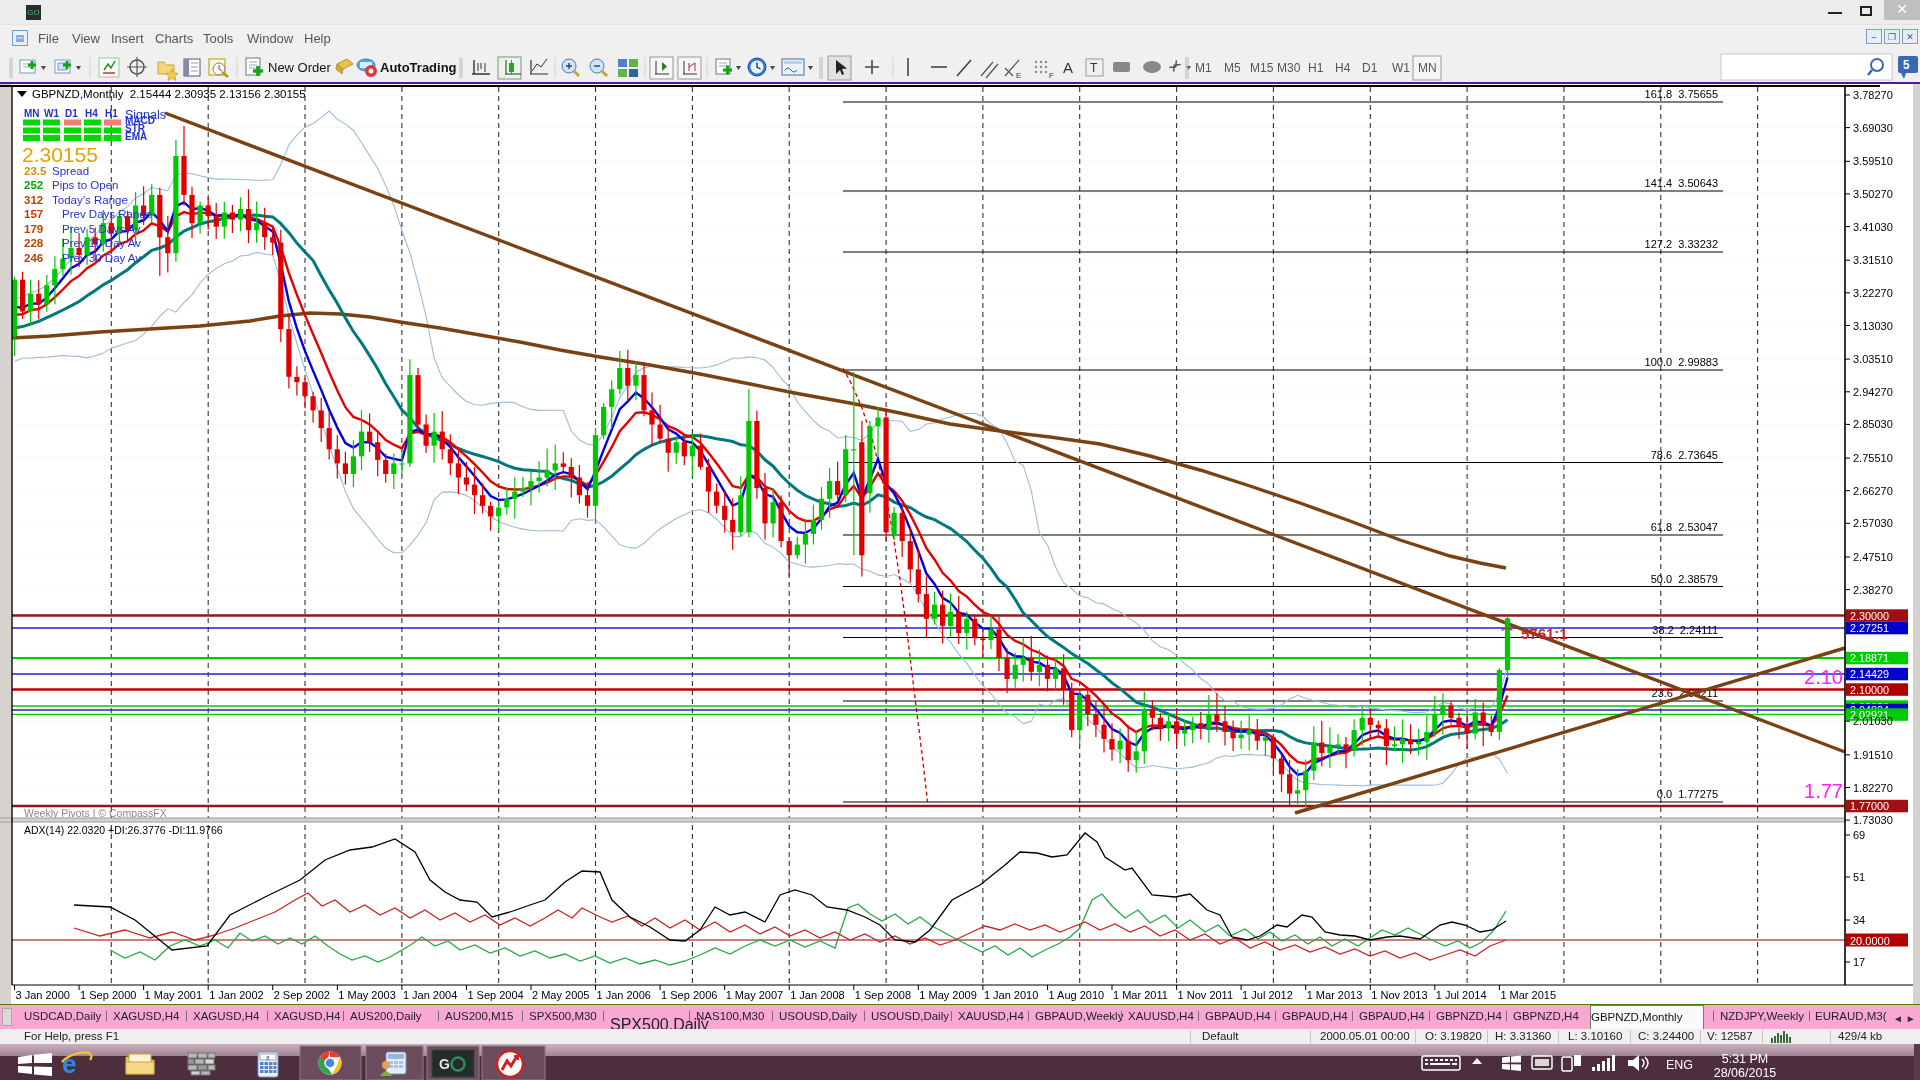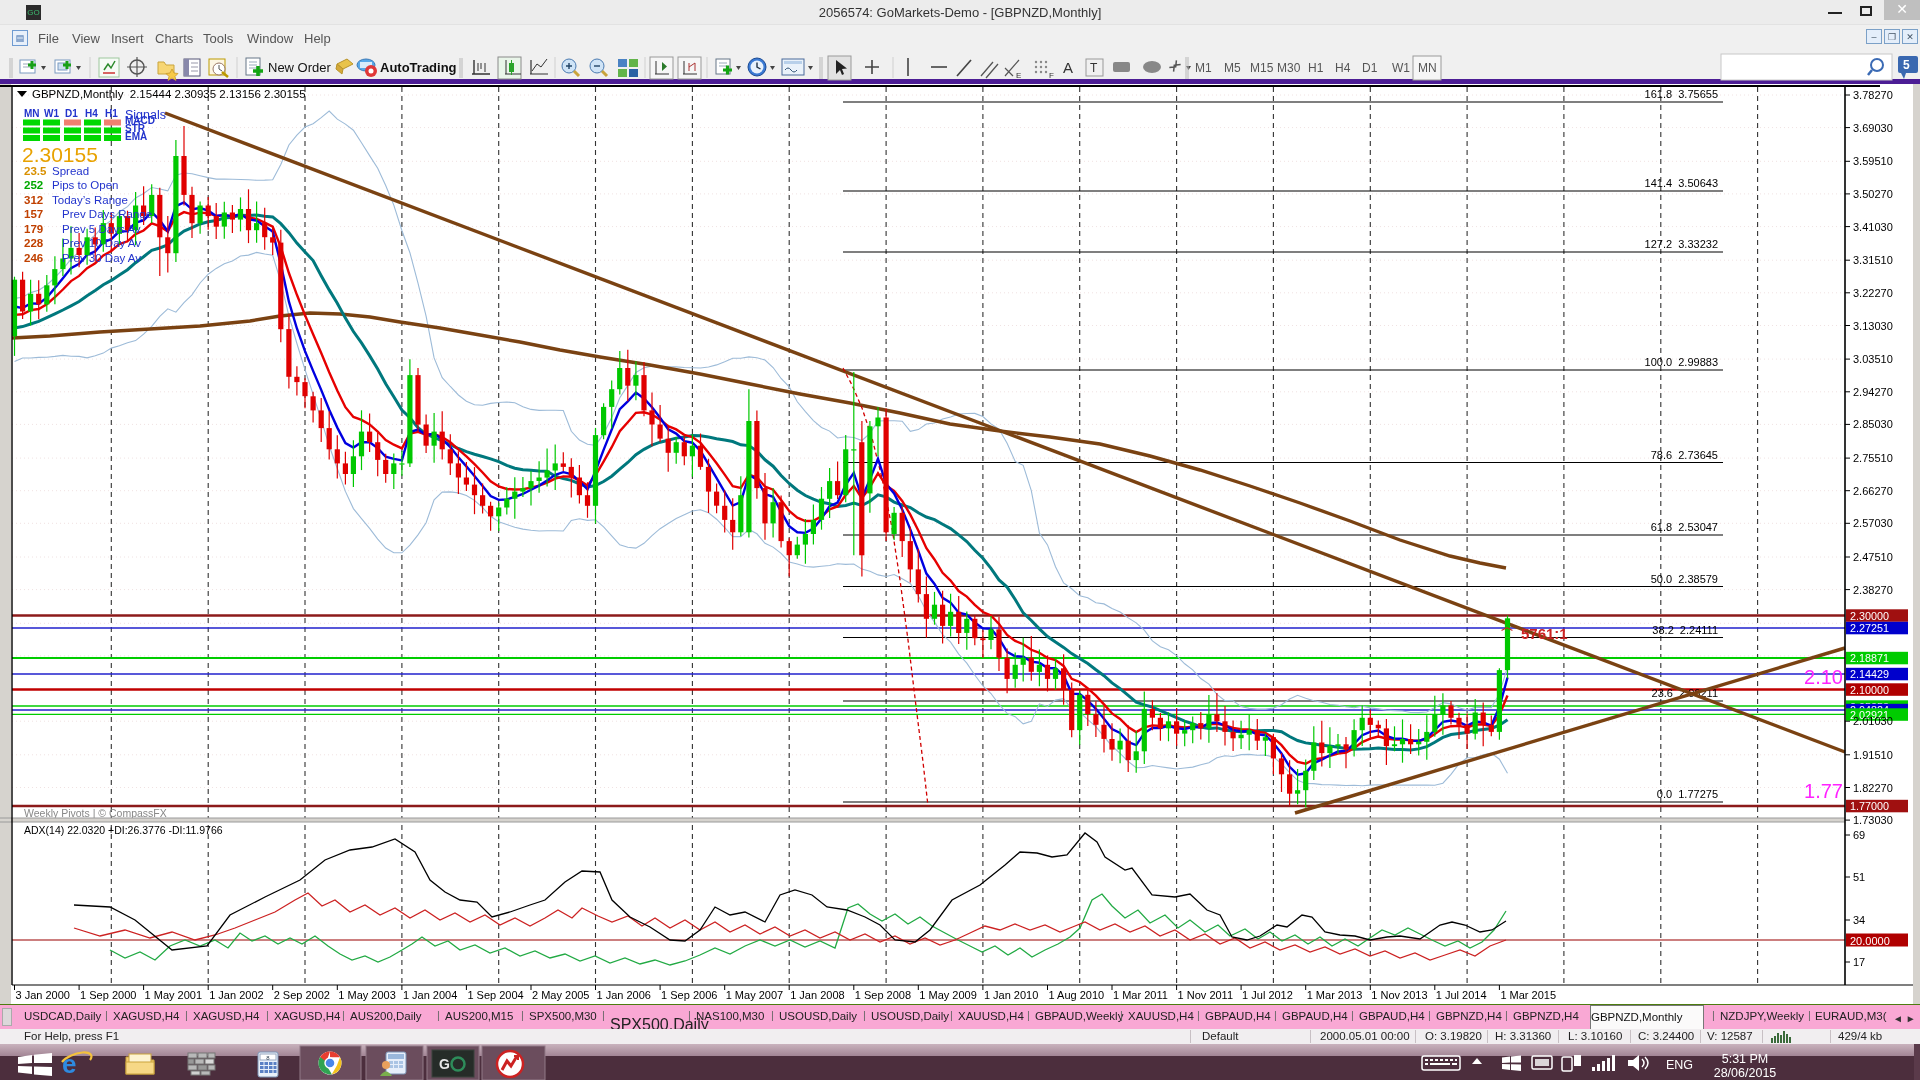--- a/index.html
+++ b/index.html
@@ -1,40 +1,39 @@
 <!DOCTYPE html>
 <html><head><meta charset="utf-8"><style>
 * {margin:0;padding:0;box-sizing:border-box}
 body {width:1920px;height:1080px;overflow:hidden;position:relative;font-family:"Liberation Sans",sans-serif;background:#fff}
 .abs {position:absolute}
 </style></head><body>
 
 <div class="abs" style="left:0;top:0;width:1920px;height:25px;background:#ececec;border-bottom:1px solid #e2e2e2">
   <div class="abs" style="left:26px;top:5px;width:15px;height:15px;background:#2b2b2b;color:#3dba6f;font-size:8px;font-weight:normal;text-align:center;line-height:15px">GO</div>
-  <div class="abs" style="left:0;top:5px;width:1920px;text-align:center;font-size:13px;color:#333">2056574: GoMarkets-Demo - [GBPNZD,Monthly]</div>
   <div class="abs" style="left:1828px;top:12px;width:14px;height:2px;background:#222"></div>
   <div class="abs" style="left:1860px;top:6px;width:12px;height:10px;border:2px solid #222"></div>
   <div class="abs" style="left:1884px;top:0;width:36px;height:20px;background:#bfbfbf;color:#fff;font-size:14px;text-align:center;line-height:19px">✕</div>
 </div>
 
 <div class="abs" style="left:0;top:25px;width:1920px;height:27px;background:#f0f0f0">
   <div class="abs" style="left:12px;top:5px;width:16px;height:16px;border:1px solid #6f9bd1;background:#e8f0fa;font-size:9px;color:#3868a8;text-align:center;line-height:15px">▤</div>
   <div class="abs" style="left:38px;top:6px;font-size:13px;color:#555">File</div>
   <div class="abs" style="left:72px;top:6px;font-size:13px;color:#555">View</div>
   <div class="abs" style="left:111px;top:6px;font-size:13px;color:#555">Insert</div>
   <div class="abs" style="left:155px;top:6px;font-size:13px;color:#555">Charts</div>
   <div class="abs" style="left:203px;top:6px;font-size:13px;color:#555">Tools</div>
   <div class="abs" style="left:247px;top:6px;font-size:13px;color:#555">Window</div>
   <div class="abs" style="left:304px;top:6px;font-size:13px;color:#555">Help</div>
   <div class="abs" style="left:1866px;top:4px;width:16px;height:15px;border:1px solid #7ba0c7;background:#e4eefa;color:#456;font-size:9px;text-align:center;line-height:14px">–</div>
   <div class="abs" style="left:1884px;top:4px;width:16px;height:15px;border:1px solid #7ba0c7;background:#e4eefa;color:#456;font-size:9px;text-align:center;line-height:14px">❐</div>
   <div class="abs" style="left:1902px;top:4px;width:16px;height:15px;border:1px solid #7ba0c7;background:#e4eefa;color:#456;font-size:9px;text-align:center;line-height:14px">✕</div>
 </div>
 
-<div class="abs" style="left:0;top:52px;width:1920px;height:32px;background:#f0f0f0;border-bottom:5px solid #4c1d95">
+<div class="abs" style="left:0;top:52px;width:1920px;height:32px;background:#f0f0f0;border-bottom:2px solid #4c1d95">
   <svg width="1920" height="32" style="position:absolute;left:0;top:0" font-family="Liberation Sans, sans-serif">
     <g fill="none" stroke="#b8b8b8" stroke-width="1">
       <path d="M10,6 v20 M12,6 v20"></path>
     </g>
 
     <rect x="20" y="8" width="15" height="13" fill="#fff" stroke="#7a9ac0"></rect>
       <line x1="23" y1="12" x2="32" y2="12" stroke="#9ab"></line>
       <line x1="23" y1="15" x2="32" y2="15" stroke="#9ab"></line>
     <path d="M28,13 h8 M32,9 v8" stroke="#18a018" stroke-width="3"></path>
     <path d="M41,14 l5,0 -2.5,4 z" fill="#444"></path>

